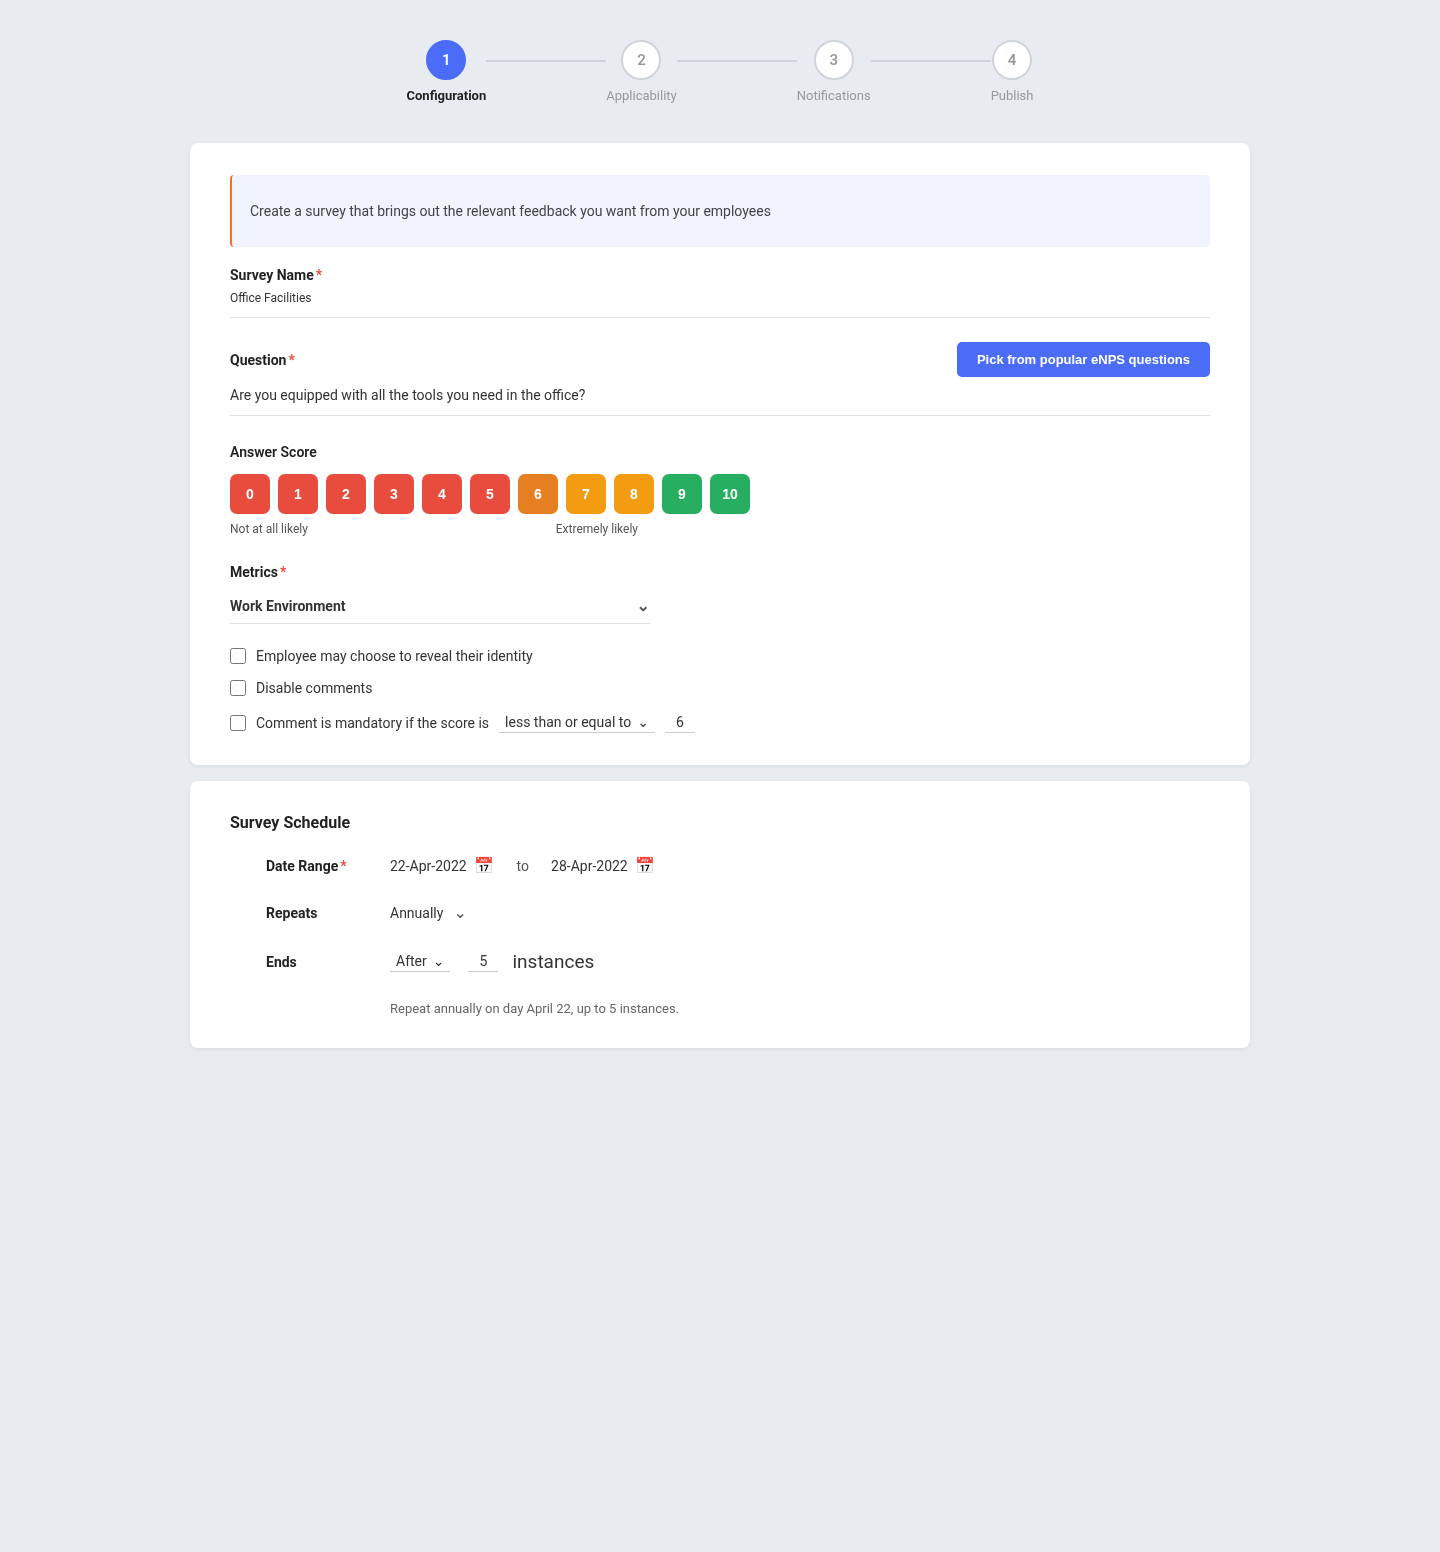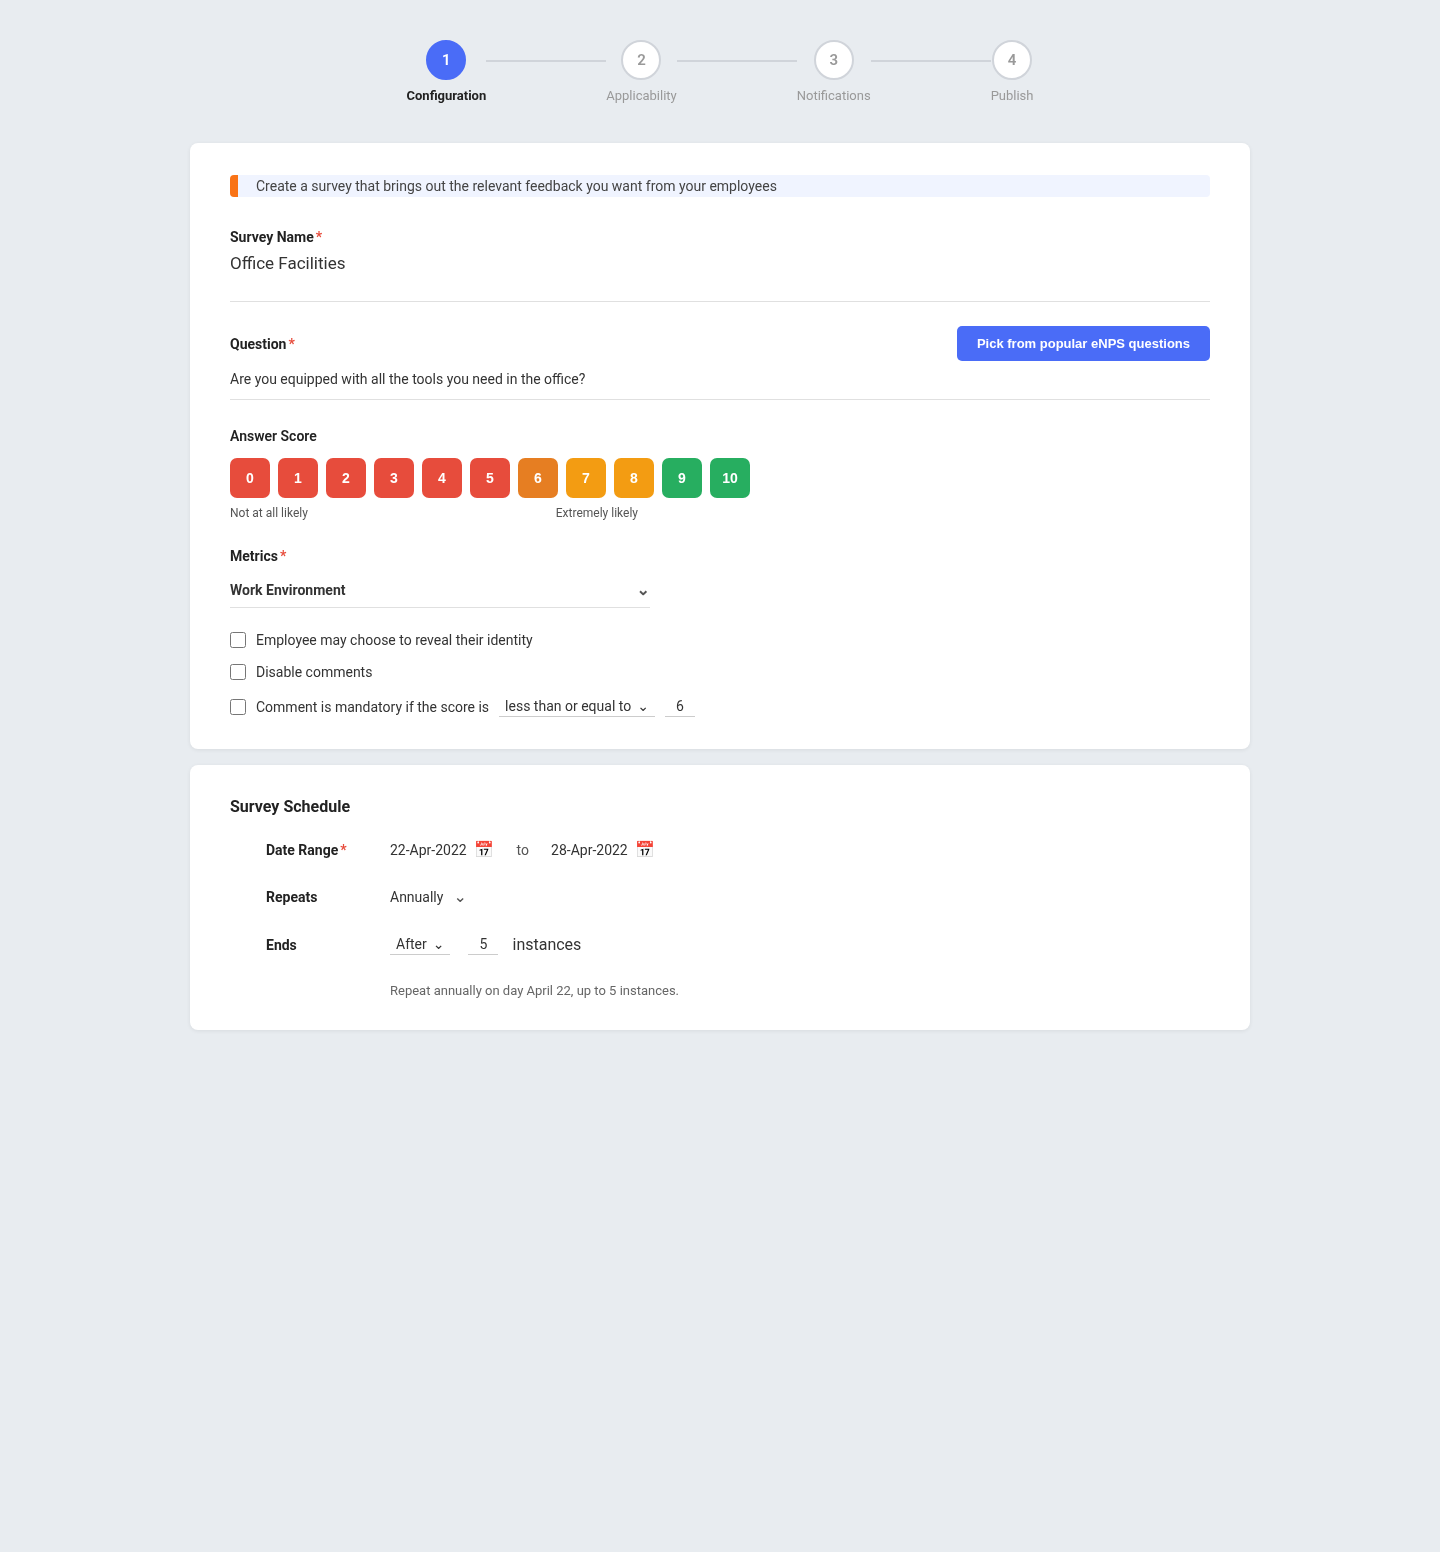--- a/index.html
+++ b/index.html
@@ -68,44 +68,44 @@
     .card {
       background: #fff;
       border-radius: 8px;
       padding: 32px 40px;
       margin-bottom: 16px;
       box-shadow: 0 1px 4px rgba(0,0,0,0.07);
     }
 
     .info-banner {
       background: #f0f4ff;
-      border-left: 8px solid #f97316;
-      padding: 3px 18px;
+      border-left: 2px solid #f97316;
+      padding: 28px 18px;
       border-radius: 4px;
       font-size: 14px;
       color: #444;
-      margin-bottom: 32px;
+      margin-bottom: 20px;
     }
 
     .field-label {
       font-size: 14px;
       font-weight: 700;
       color: #222;
       margin-bottom: 8px;
     }
     .required {
       color: #e74c3c;
       margin-left: 2px;
     }
 
     .field-value {
-      font-size: 17px;
+      font-size: 12px;
       color: #333;
       border-bottom: 1px solid #e0e0e0;
-      padding-bottom: 28px;
+      padding-bottom: 12px;
       margin-bottom: 24px;
     }
 
     
     .question-header {
       display: flex;
       align-items: center;
       justify-content: space-between;
       margin-bottom: 10px;
     }
@@ -408,21 +408,21 @@
     </div>
 
     <div class="schedule-row">
       <div class="schedule-label">Ends</div>
       <div class="schedule-value">
         <div class="inline-dropdown" style="margin-right:8px;">
           <span>After</span>
           <span>⌄</span>
         </div>
         <div class="inline-number" style="margin-right:4px;">5</div>
-        <span style="font-size:16px;color:#333;">instances</span>
+        <span style="font-size:19px;color:#333;">instances</span>
       </div>
     </div>
 
     <div class="repeat-info">Repeat annually on day April 22, up to 5 instances.</div>
 
   </div>
 
 </div>
 
 </body></html>

